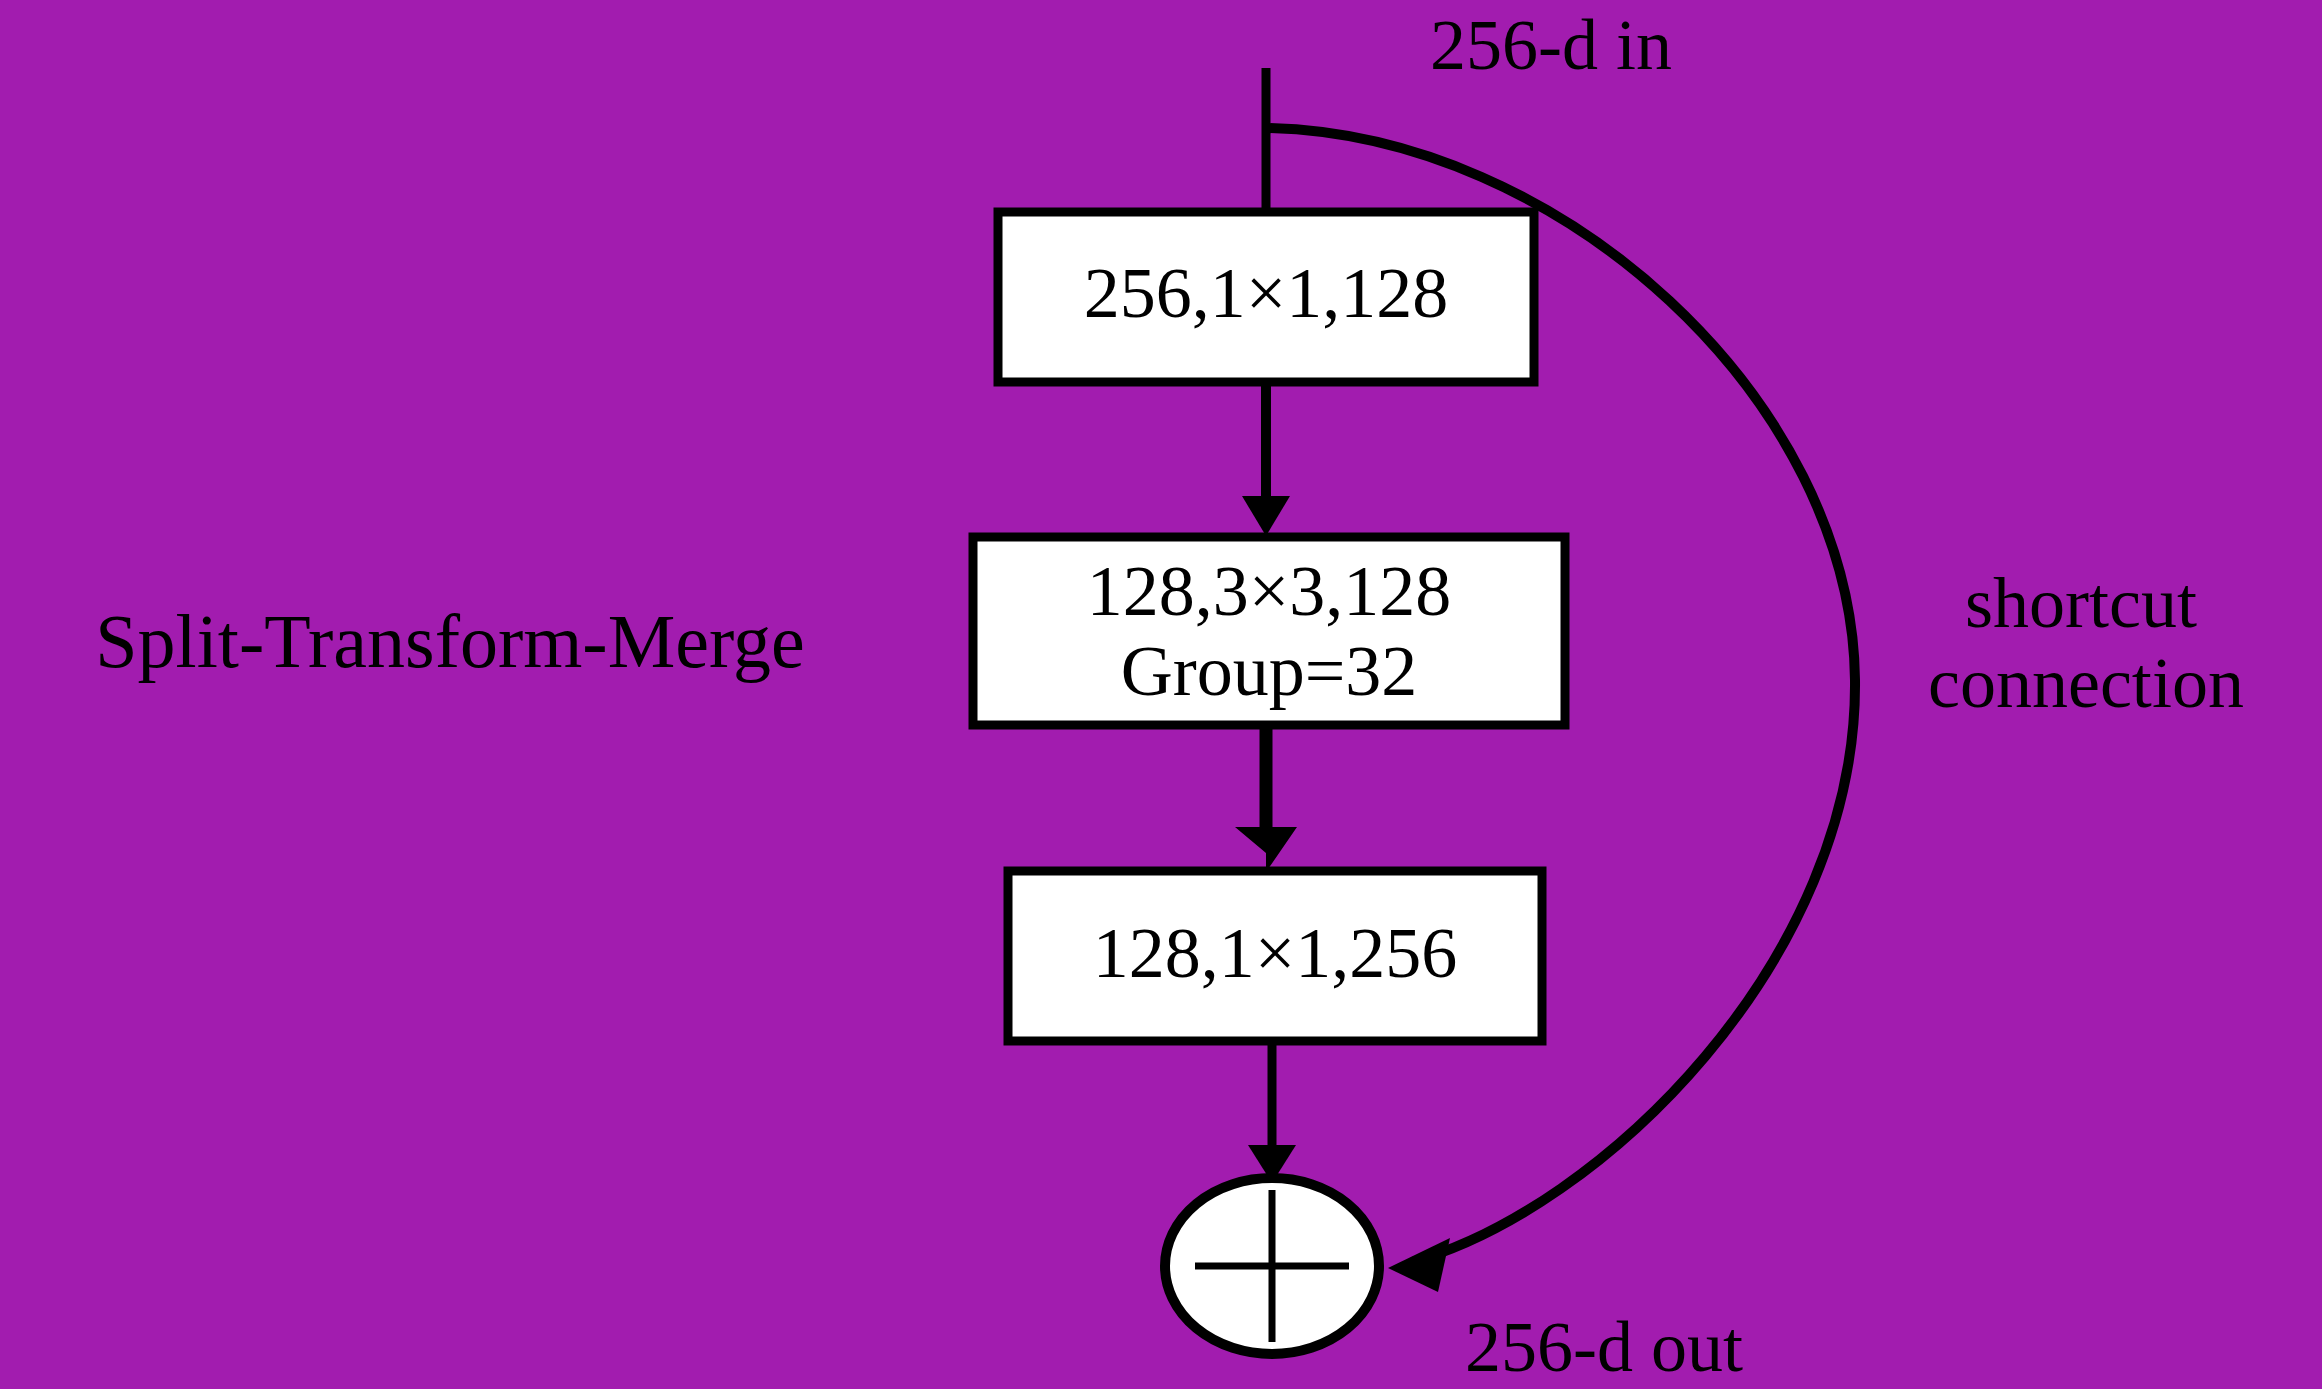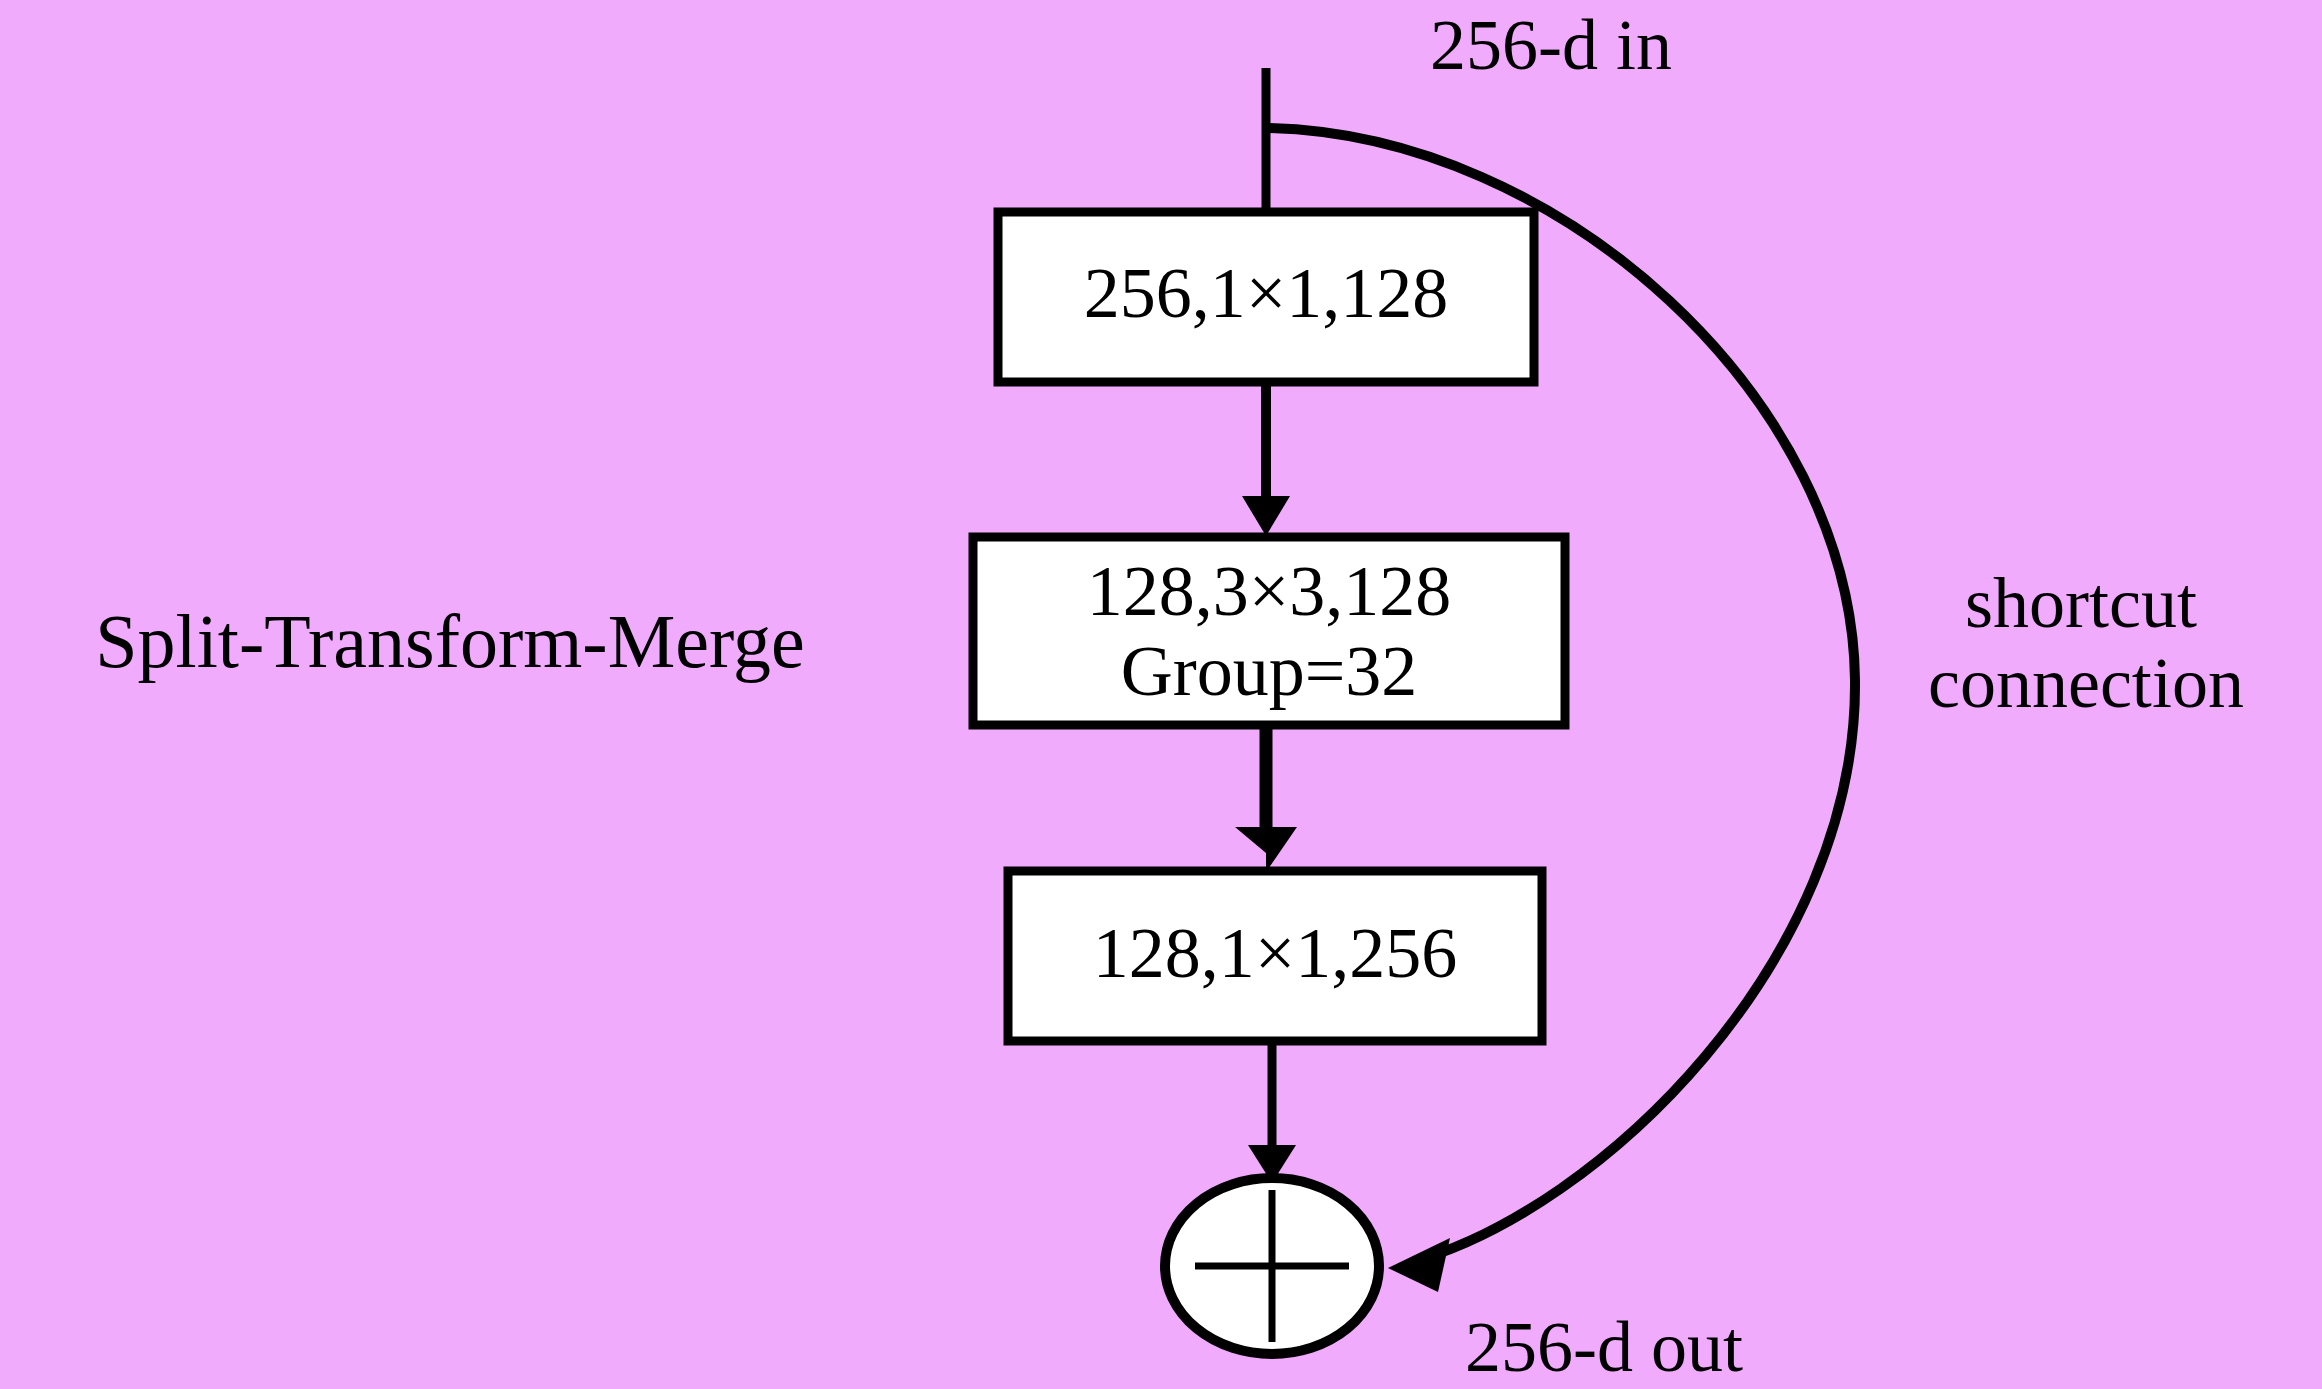--- a/index.html
+++ b/index.html
@@ -7,21 +7,21 @@
     padding: 0;
     background: #ffffff;
   }
   body {
     font-family: "Liberation Serif", "DejaVu Serif", serif;
   }
   #canvas {
     position: relative;
     width: 2322px;
     height: 1389px;
-    background: #f0abfc;
+    background: #a21caf;
     overflow: hidden;
   }
   #diagram-svg {
     position: absolute;
     left: 0;
     top: 0;
     width: 2322px;
     height: 1389px;
   }
   .box-label {

